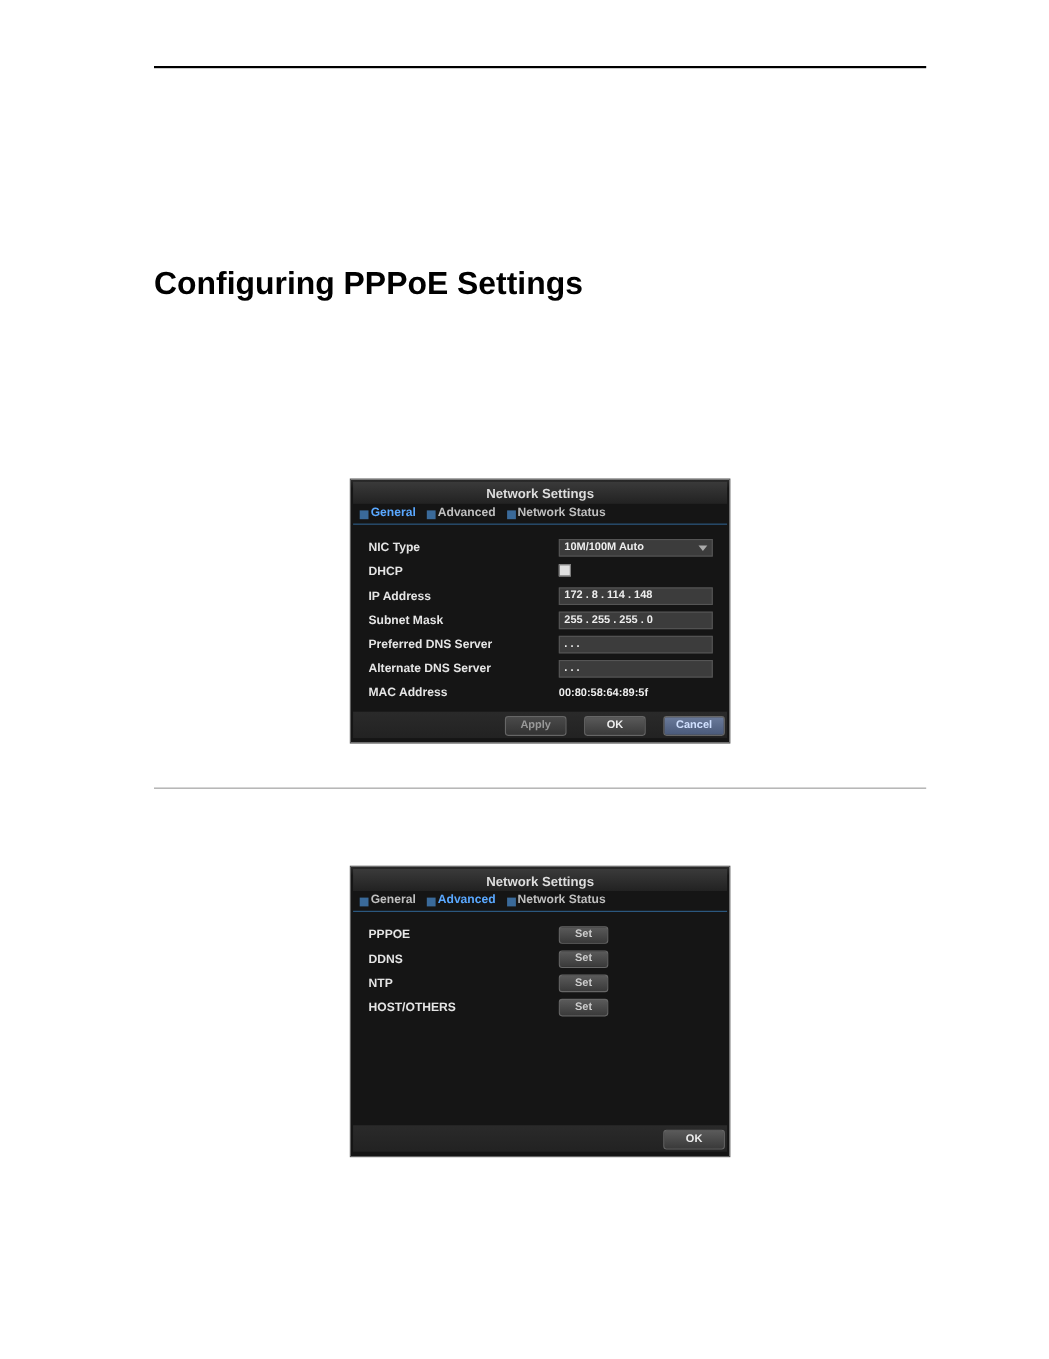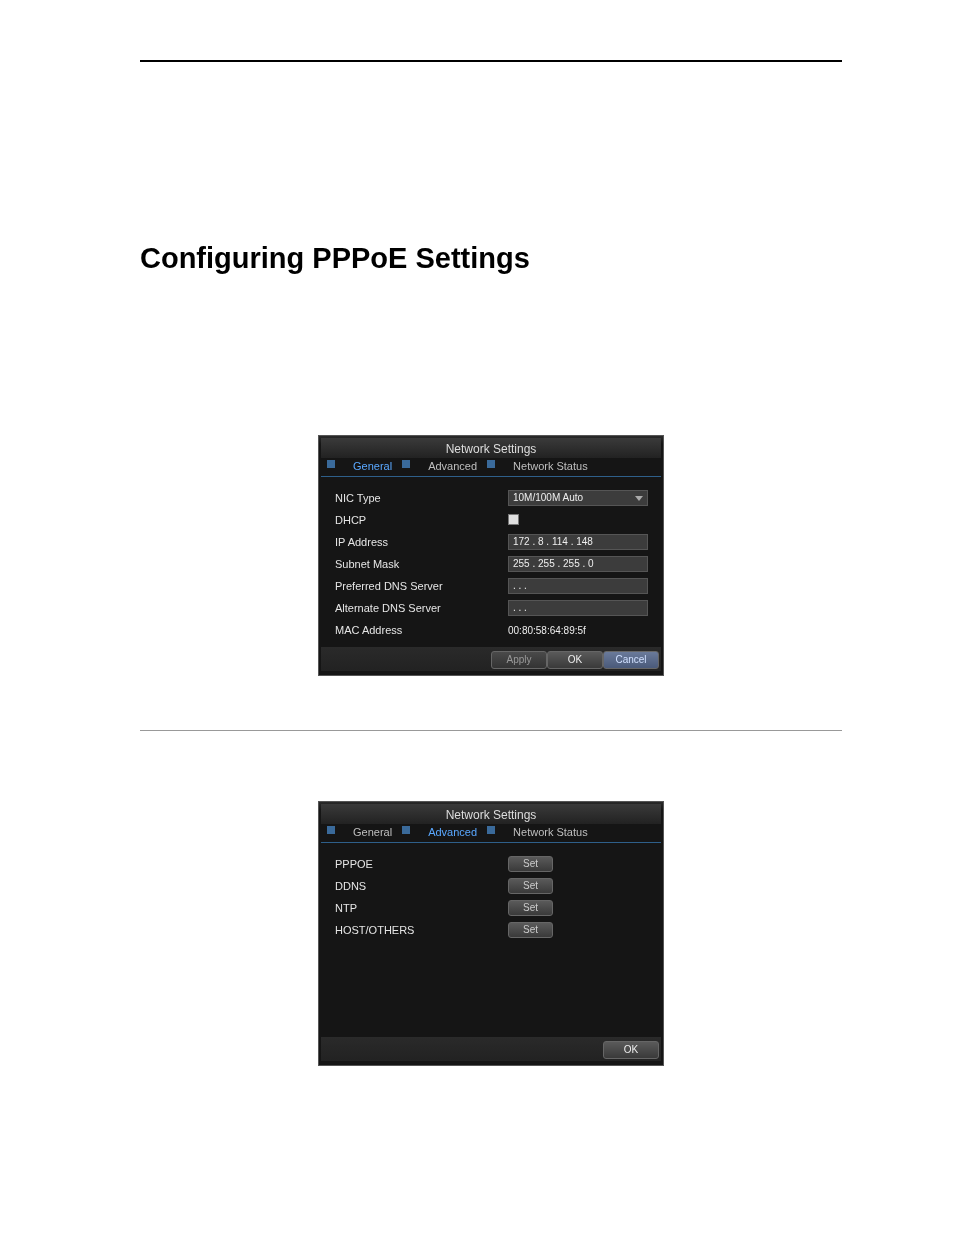--- a/index.html
+++ b/index.html
@@ -19,21 +19,22 @@
   }
   .section-title {
     font-size: 29px;
     font-weight: bold;
     color: #000;
     margin-bottom: 160px;
   }
   .dialog-wrap {
     display: flex;
     justify-content: center;
-    margin-bottom: 54px;
+    margin-bottom: 40px;
+    font-weight: bold;
   }
   .mid-rule {
     border-top: 1px solid #999;
     margin: 30px 0 70px 0;
   }
 
   
   .dlg {
     width: 346px;
     background: #1a1a1a;
@@ -56,22 +57,22 @@
     gap: 2px;
     border-bottom: 1px solid #2e5f8a;
     padding: 0 2px 2px 2px;
     margin-bottom: 4px;
   }
   .dlg-tab {
     color: #bfbfbf;
     padding: 2px 4px;
     cursor: pointer;
     display: flex;
-    align-items: flex-start;
-    gap: 18px;
+    align-items: flex-end;
+    gap: 2px;
   }
   .dlg-tab.active { color: #5aa8ff; }
   .tab-icon {
     width: 8px; height: 8px;
     background: #3a6a9a;
     display: inline-block;
   }
   .dlg-body {
     padding: 6px 10px 6px 14px;
   }
@@ -125,21 +126,21 @@
     border: 1px solid #777;
     display: inline-block;
   }
   .static-text {
     color: #eee;
     font-size: 10px;
   }
   .dlg-footer {
     display: flex;
     justify-content: flex-end;
-    gap: 0;
+    gap: 16px;
     padding: 4px 2px 2px 2px;
     background: linear-gradient(#2a2a2a,#222);
   }
   .btn {
     min-width: 56px;
     height: 18px;
     font-size: 10px;
     color: #eee;
     background: linear-gradient(#5a5a5a,#3a3a3a);
     border: 1px solid #666;

